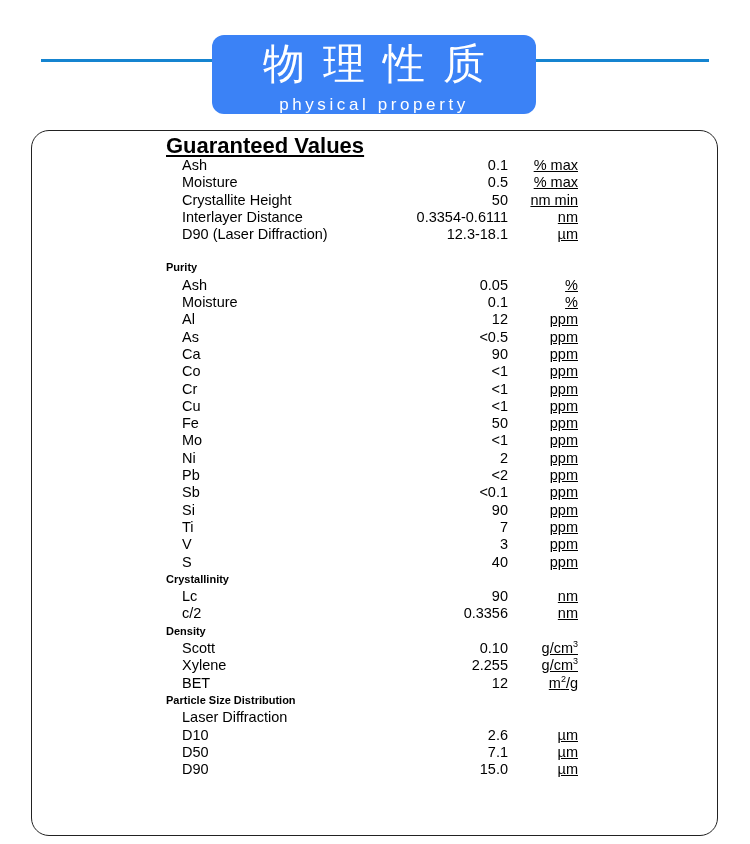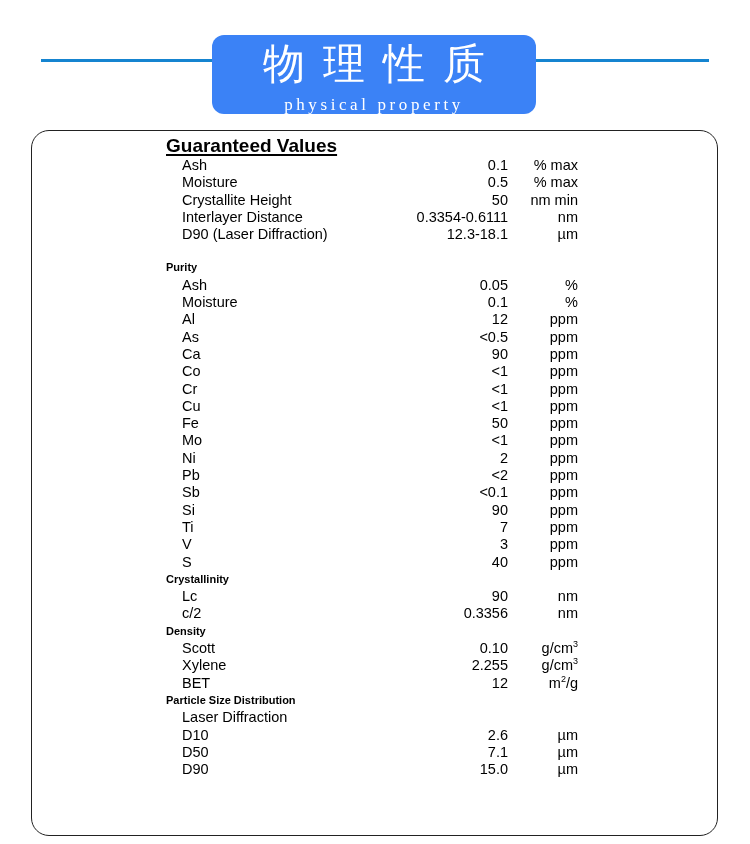--- a/index.html
+++ b/index.html
@@ -3,32 +3,32 @@
 <meta charset="utf-8">
 <style>
   html, body { margin: 0; padding: 0; background: #ffffff; }
   body { width: 750px; height: 844px; position: relative; overflow: hidden;
          font-family: "Liberation Sans", sans-serif; color: #000; }
   .header-line { position: absolute; left: 41px; top: 59px; width: 668px; height: 3px; background: #1584d0; }
   .header-box { position: absolute; left: 212px; top: 7px; width: 324px; height: 79px;
                 background: #3b82f6; border-radius: 12px; color: #fff; text-align: center; margin-top: 28px; }
   .header-cn { position: absolute; left: 0; right: 0; top: 5px; font-family: "DejaVu Sans", sans-serif;
                font-size: 42px; line-height: 48px; letter-spacing: 18px; padding-left: 18px; font-weight: normal; }
-  .header-en { position: absolute; left: 0; right: 0; top: 60px; font-family: Liberation Serif, serif;
+  .header-en { position: absolute; left: 0; right: 0; top: 60px; font-family: Liberation Sans, sans-serif;
                font-size: 17px; line-height: 20px; letter-spacing: 3.6px; }
   .card { position: absolute; left: 31px; top: 130px; width: 687px; height: 706px;
           border: 1.5px solid #222; border-radius: 18px; box-sizing: border-box; }
   .sheet { position: absolute; left: 166px; top: 135px; width: 416px; font-size: 14.5px; }
-  .sec-title { font-weight: bold; font-size: 19px; text-decoration: underline; text-decoration-thickness: 2px;
+  .sec-title { font-weight: bold; font-size: 22px; text-decoration: underline; text-decoration-thickness: 2px;
                text-underline-offset: 2px; line-height: 22px; height: 22px; }
   .sub-title { font-weight: bold; font-size: 11px; line-height: 17.3px; height: 17.3px; }
   .row { position: relative; height: 17.3px; line-height: 17.3px; }
   .row .label { position: absolute; left: 16px; }
   .row .value { position: absolute; right: 74px; text-align: right; }
-  .row .unit { position: absolute; right: 4px; text-align: left; }
+  .row .unit { position: absolute; right: 4px; text-align: left; text-decoration: underline; }
   .row .unit sup { font-size: 9px; vertical-align: 6px; line-height: 0; }
   .gap { height: 16px; }
 </style>
 </head>
 <body>
 
 <div class="header-line"></div>
 <div class="header-box">
   <div class="header-cn">物理性质</div>
   <div class="header-en">physical property</div>

